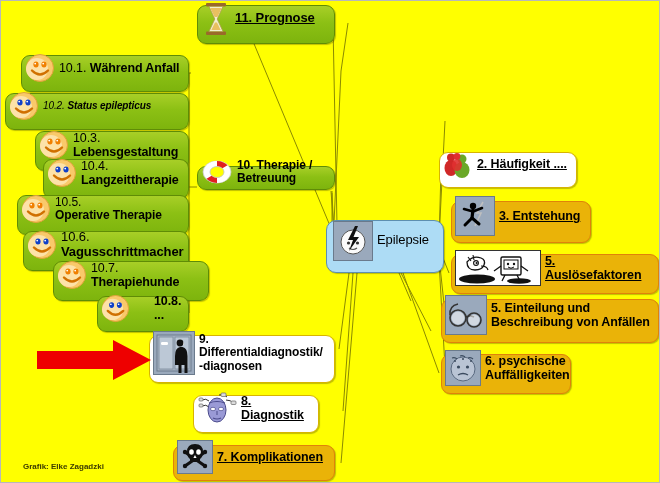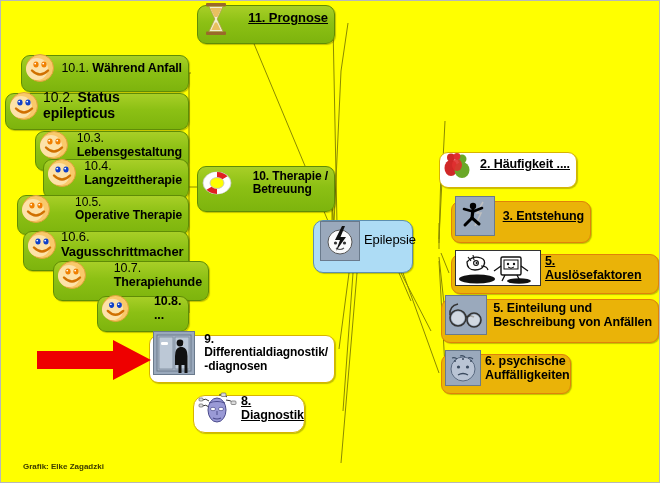--- a/index.html
+++ b/index.html
@@ -26,21 +26,20 @@
   }
   .node {
     position: absolute;
     box-sizing: border-box;
     display: flex;
     align-items: center;
     border-radius: 9px;
     border: 1px solid #6f6f00;
     box-shadow: 1px 1px 1px rgba(0,0,0,0.25);
     padding: 2px 6px 14px 3px;
-    justify-content: space-between;
   }
   .node .icon {
     flex: 0 0 auto;
     display: flex;
     align-items: center;
     justify-content: center;
     margin-right: 4px;
   }
   .node .label {
     font-weight: bold;
@@ -145,21 +144,21 @@
         <rect x="5" y="1" width="20" height="3.5" rx="1" fill="#9a6a2a"></rect>
         <rect x="5" y="29.5" width="20" height="3.5" rx="1" fill="#9a6a2a"></rect>
         <path d="M8,4.5 L22,4.5 L16.2,17 L22,29.5 L8,29.5 L13.8,17 Z" fill="#f2f0d0" stroke="#b09a4a" stroke-width="0.8"></path>
         <path d="M9.2,6 L20.8,6 L16.4,15 L13.6,15 Z" fill="#e8c060"></path>
         <path d="M10.3,28 L19.7,28 L16,20.5 L14,20.5 Z" fill="#e8c060"></path>
       </svg>
     </span>
     <span class="label ul" style="font-size:13px;">11. Prognose</span>
   </div>
 
-  <div class="node green" style="left:196px; top:165px; width:138px; height:46px;">
+  <div class="node green" style="left:196px; top:165px; width:138px; height:24px;">
     <span class="icon">
       <svg width="32" height="26" viewBox="0 0 32 26">
         <ellipse cx="16" cy="13" rx="14" ry="11" fill="#ffffff" stroke="#c8c8c8" stroke-width="0.8"></ellipse>
         <path d="M16,2 A14,11 0 0,1 26.5,6.2 L21,9.5 A7.5,6 0 0,0 16,7.5 Z" fill="#e02020"></path>
         <path d="M5.5,6.2 A14,11 0 0,1 16,2 L16,7.5 A7.5,6 0 0,0 11,9.5 Z" fill="#ffffff"></path>
         <path d="M26.5,19.8 A14,11 0 0,1 16,24 L16,18.5 A7.5,6 0 0,0 21,16.5 Z" fill="#ffffff"></path>
         <path d="M16,24 A14,11 0 0,1 5.5,19.8 L11,16.5 A7.5,6 0 0,0 16,18.5 Z" fill="#e02020"></path>
         <ellipse cx="16" cy="13" rx="7" ry="5.5" fill="#ffff00"></ellipse>
         <ellipse cx="16" cy="13" rx="7" ry="5.5" fill="none" stroke="#c0c0c0" stroke-width="0.8"></ellipse>
       </svg>
@@ -195,21 +194,21 @@
         <circle cx="15" cy="15" r="13.5" fill="#f9c96a"></circle>
         <circle cx="15" cy="15" r="13.5" fill="none" stroke="#e0a23a" stroke-width="1"></circle>
         <circle cx="12" cy="16" r="11" fill="#fde2a8"></circle>
         <ellipse cx="11" cy="11.5" rx="2.6" ry="2.9" fill="#1040c8"></ellipse>
         <ellipse cx="19" cy="11.5" rx="2.6" ry="2.9" fill="#1040c8"></ellipse>
         <circle cx="10.2" cy="10.6" r="0.9" fill="#ffffff"></circle>
         <circle cx="18.2" cy="10.6" r="0.9" fill="#ffffff"></circle>
         <path d="M7,17.5 Q15,25.5 23,17.5" stroke="#d07000" stroke-width="2.4" fill="none" stroke-linecap="round"></path>
       </svg>
     </span>
-    <span class="label" style="font-size:14px;">
+    <span class="label" style="font-size:10px;font-style:italic;">
       <span class="num-light">10.2.</span>
       <span>Status epilepticus</span>
     </span>
   </div>
 
   <div class="node green" style="left:34px; top:130px; width:154px; height:40px;">
     <span class="icon">
       <svg width="30" height="30" viewBox="0 0 30 30">
         <circle cx="15" cy="15" r="13.5" fill="#f9c96a"></circle>
         <circle cx="15" cy="15" r="13.5" fill="none" stroke="#e0a23a" stroke-width="1"></circle>
@@ -312,21 +311,21 @@
         <ellipse cx="11" cy="11.5" rx="2.6" ry="2.9" fill="#1040c8"></ellipse>
         <ellipse cx="19" cy="11.5" rx="2.6" ry="2.9" fill="#1040c8"></ellipse>
         <circle cx="10.2" cy="10.6" r="0.9" fill="#ffffff"></circle>
         <circle cx="18.2" cy="10.6" r="0.9" fill="#ffffff"></circle>
         <path d="M7,17.5 Q15,25.5 23,17.5" stroke="#d07000" stroke-width="2.4" fill="none" stroke-linecap="round"></path>
       </svg>
     </span>
     <span class="label num-light" style="font-size:12.5px;">10.8. ...</span>
   </div>
 
-  <div class="node center" style="left:312px; top:219px; width:100px; height:53px; padding-left:6px;">
+  <div class="node center" style="left:325px; top:219px; width:118px; height:53px; padding-left:6px;">
     <span class="icon icon-box" style="width:38px; height:38px;">
       <svg width="34" height="34" viewBox="0 0 34 34">
         <circle cx="17" cy="18" r="12" fill="#fbfbfb" stroke="#555" stroke-width="1"></circle>
         <circle cx="12.5" cy="19" r="1.6" fill="#333"></circle>
         <circle cx="21.5" cy="19" r="1.6" fill="#333"></circle>
         <path d="M13,24 Q17,27 21,24" stroke="#555" stroke-width="1.2" fill="none"></path>
         <path d="M19,2 L12,16 L17,16 L13,27 L23,13 L17.5,13 L22,2 Z" fill="#111"></path>
       </svg>
     </span>
     <span class="label">Epilepsie</span>
@@ -433,39 +432,55 @@
         <path d="M25,14 q-5,1 -5,9 l0,9 l3.5,0 l0,8 l3,0 l0,-8 l3,0 l0,8 l3,0 l0,-8 l0,-9 q0,-8 -5,-9 Z" fill="#111"></path>
       </svg>
     </span>
     <span class="label" style="font-size:12px;">
       <span class="ul">9.</span><br>
       <span class="ul">Differentialdiagnostik/</span><br>
       <span class="ul">-diagnosen</span>
     </span>
   </div>
 
-  <div class="node white" style="left:192px; top:394px; width:112px; height:38px;border-radius:12px;">
+  <div class="node white" style="left:192px; top:394px; width:126px; height:38px;">
     <span class="icon">
       <svg width="40" height="32" viewBox="0 0 40 32">
         <path d="M5,8 q4,-2 7,1 M5,14 q4,-2 7,1 M22,3 q5,-2 8,2 M29,8 q5,0 7,3" stroke="#333" stroke-width="1" fill="none"></path>
         <rect x="2" y="6" width="4" height="3" rx="1" fill="#dcdcdc" stroke="#666" stroke-width="0.7"></rect>
         <rect x="2" y="12" width="4" height="3" rx="1" fill="#dcdcdc" stroke="#666" stroke-width="0.7"></rect>
         <rect x="34" y="9" width="5" height="3.5" rx="1" fill="#dcdcdc" stroke="#666" stroke-width="0.7"></rect>
         <rect x="24" y="1" width="5" height="3.5" rx="1" fill="#dcdcdc" stroke="#666" stroke-width="0.7"></rect>
         <ellipse cx="20" cy="18" rx="9" ry="12" fill="#9a9ad6" stroke="#4a4a8a" stroke-width="1"></ellipse>
         <path d="M12,11 q8,-3 16,0" stroke="#4a4a8a" stroke-width="1.1" fill="none"></path>
         <ellipse cx="16" cy="17" rx="2.6" ry="1.7" fill="#fff" stroke="#4a4a8a" stroke-width="0.7"></ellipse>
         <ellipse cx="24" cy="17" rx="2.6" ry="1.7" fill="#fff" stroke="#4a4a8a" stroke-width="0.7"></ellipse>
         <path d="M20,19 l0,4" stroke="#4a4a8a" stroke-width="1"></path>
         <path d="M16,26 q4,2 8,0" stroke="#4a4a8a" stroke-width="1.1" fill="none"></path>
       </svg>
     </span>
     <span class="label ul" style="font-size:12.5px;">8. Diagnostik</span>
   </div>
 
+  <div class="node orange" style="left:172px; top:444px; width:162px; height:36px;">
+    <span class="icon icon-box" style="width:34px; height:32px;">
+      <svg width="32" height="30" viewBox="0 0 32 30">
+        <path d="M6,24 L26,10 M6,10 L26,24" stroke="#111" stroke-width="3.2" stroke-linecap="round"></path>
+        <circle cx="6" cy="10" r="2.2" fill="#111"></circle>
+          <circle cx="6" cy="24" r="2.2" fill="#111"></circle>
+        <circle cx="26" cy="10" r="2.2" fill="#111"></circle>
+          <circle cx="26" cy="24" r="2.2" fill="#111"></circle>
+        <path d="M16,2 q8,0 8,8 q0,5 -3,7 l0,3 l-10,0 l0,-3 q-3,-2 -3,-7 q0,-8 8,-8 Z" fill="#111"></path>
+        <ellipse cx="12.5" cy="10" rx="2.3" ry="2.8" fill="#fff"></ellipse>
+        <ellipse cx="19.5" cy="10" rx="2.3" ry="2.8" fill="#fff"></ellipse>
+        <path d="M16,13 l-1.6,3 l3.2,0 Z" fill="#fff"></path>
+      </svg>
+    </span>
+    <span class="label ul" style="font-size:12.5px;">7. Komplikationen</span>
+  </div>
 
   <div class="arrow" style="left:36px; top:338px; width:116px; height:42px;">
     <svg width="116" height="42" viewBox="0 0 116 42">
       <path d="M0,12 L76,12 L76,1 L114,21 L76,41 L76,30 L0,30 Z" fill="#ee0000"></path>
     </svg>
   </div>
 
   <div class="credit">Grafik: Elke Zagadzki</div>
 
 </div>

